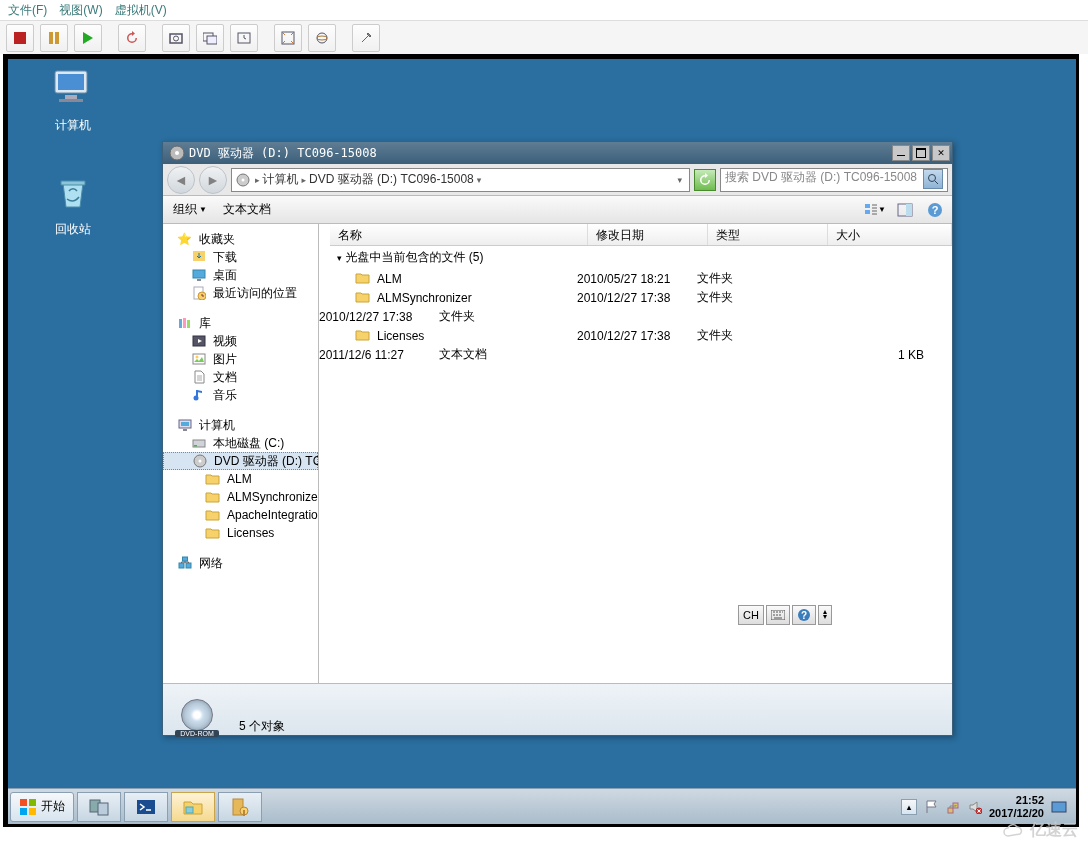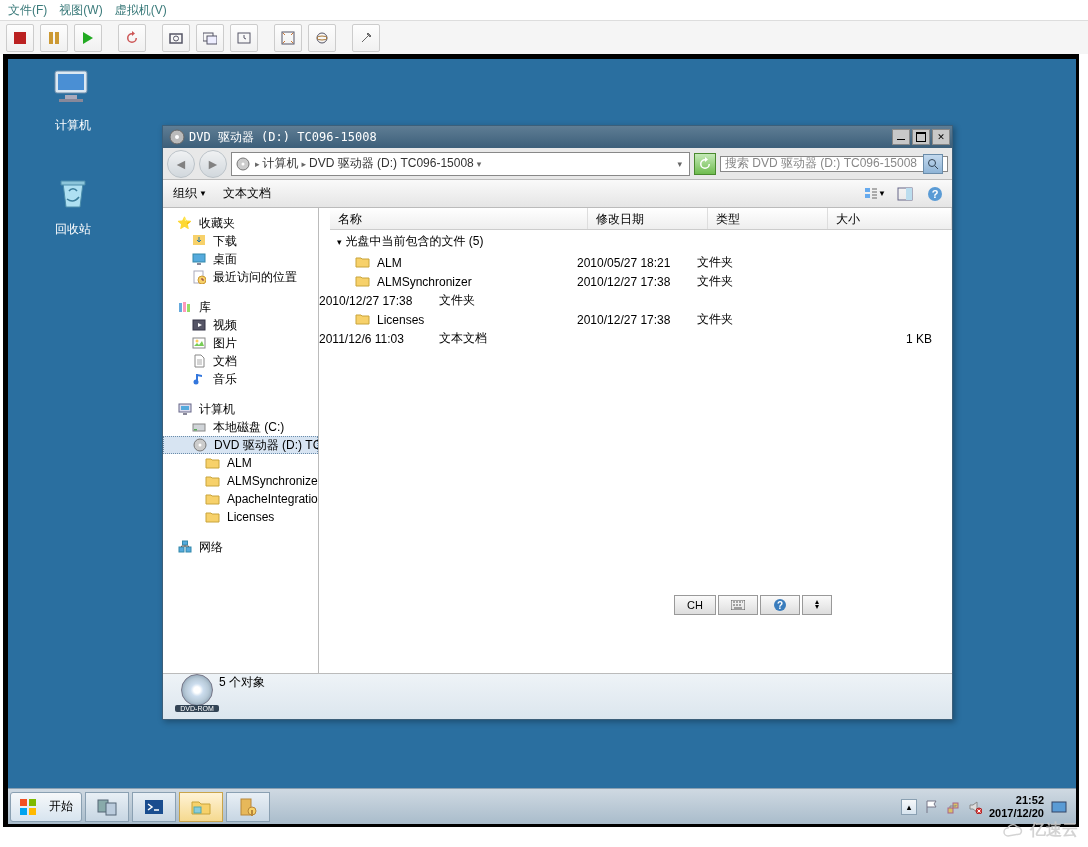--- a/index.html
+++ b/index.html
@@ -16,36 +16,36 @@
 
 .guest { position: relative; width: 1076px; height: 773px; margin-left: 3px; border: 5px solid #000; border-right-width: 3px; border-bottom-width: 3px; background: #2a6fa0; }
 .guest-inner { position: relative; width: 100%; height: 100%; border-radius: 30px; }
 
 
 .desktop { position: absolute; inset: 0; }
 .d-icon { position: absolute; width: 70px; text-align: center; color: #fff; font-size: 12px; }
 .d-icon .ic { width: 48px; height: 48px; margin: 0 auto 4px; display: flex; align-items: center; justify-content: center; }
 
 
-.expl { position: absolute; left: 154px; top: 66px; width: 791px; height: 595px; background: #fff; border: 1px solid #3c5f7a; box-shadow: 2px 2px 6px rgba(0,0,0,.3); display: flex; flex-direction: column; }
+.expl { position: absolute; left: 154px; top: 82px; width: 791px; height: 595px; background: #fff; border: 1px solid #3c5f7a; box-shadow: 2px 2px 6px rgba(0,0,0,.3); display: flex; flex-direction: column; }
 .tbar { height: 22px; background: linear-gradient(#5f7d94,#3c5f7a); color: #fff; display: flex; align-items: center; padding: 0 2px; font-size: 12px; }
 .tbar .ticon { width: 16px; height: 16px; margin: 0 4px; }
 .tbar .ttext { flex: 1; font-family: "SimSun", monospace; }
 .tbar .tbtn { width: 18px; height: 16px; background: #c8c8c8; border: 1px solid #888; margin-left: 2px; display: flex; align-items: center; justify-content: center; font-size: 10px; color: #000; }
 .tbar .tbtn.max::after { content:""; width:8px; height:7px; border:1px solid #000; border-top-width:2px; }
 .tbar .tbtn.min::after { content:""; width:8px; height:1px; background:#000; margin-top:5px; }
 .tbar .tbtn.cls::after { content:"✕"; font-size:9px; line-height:1; }
 
 .addr { height: 32px; background: #e8e8e8; display: flex; align-items: center; padding: 0 4px; gap: 4px; border-bottom: 1px solid #bbb; }
 .nav-btn { width: 28px; height: 28px; border-radius: 50%; background: linear-gradient(#f0f6fb,#bcd3e6); border: 1px solid #9bb5c9; display:flex; align-items:center; justify-content:center; }
 .nav-btn.dis { filter: grayscale(.6) opacity(.7); }
 .crumb { flex: 1; height: 24px; background: #fff; border: 1px solid #888; display: flex; align-items: center; padding: 0 4px; font-size: 12px; font-family: "SimSun", monospace; color: #333; }
 .crumb .dd { color:#666; margin:0 3px; font-size:9px; }
 .ref { width:22px; height:22px; background:linear-gradient(#c5eab8,#6fbc4f); border:1px solid #4a8a2f; display:flex; align-items:center; justify-content:center; }
-.search { width:228px; height:16px; background:#fff; border:1px solid #888; display:flex; align-items:center; padding:0 4px; font-size:12px; font-family:"SimSun",monospace; color:#888; }
+.search { width:228px; height:24px; background:#fff; border:1px solid #888; display:flex; padding:0 4px; font-size:12px; font-family:"SimSun",monospace; color:#888; }
 .search .sbtn { width:20px; height:20px; background:linear-gradient(#c3d9ee,#8fb4d6); border:1px solid #6a8caa; margin-left:auto; display:flex; align-items:center; justify-content:center; }
 
 .menubar { height: 28px; background: linear-gradient(#fafafa,#e5e5e5); border-bottom: 1px solid #bbb; display:flex; align-items:center; padding:0 6px; font-size:12px; gap:8px; }
 .menubar .m-item { padding: 2px 4px; display:flex; align-items:center; gap:2px; }
 .menubar .spacer { flex:1; }
 .m-icon { width:22px; height:22px; display:flex; align-items:center; justify-content:center; }
 
 .body { flex:1; display:flex; min-height:0; }
 .tree { width:156px; border-right:1px solid #bbb; background:#fff; overflow:auto; font-size:12px; padding: 6px 0; }
 .tree-item { display:flex; align-items:center; padding: 1px 4px 1px 14px; gap:6px; white-space:nowrap; height:18px; }
@@ -57,34 +57,34 @@
 .ticn { width:16px; height:16px; flex-shrink:0; display:flex; align-items:center; justify-content:center; }
 
 .list { flex:1; display:flex; flex-direction:column; background:#fff; font-size:12px; position:relative; }
 .lhdr { height:22px; display:flex; background:linear-gradient(#fff,#eee); border-bottom:1px solid #ccc;margin-left:11px; }
 .lhdr div { border-right:1px solid #ddd; padding:3px 8px; font-size:12px; }
 .col-n{ width:258px; } .col-d{ width:120px; } .col-t{ width:120px; } .col-s{ flex:1; }
 .lgroup { padding: 3px 8px 3px 18px; display:flex; align-items:center; gap:4px; font-family:"SimSun",monospace; }
 .lgroup .tri { font-size:9px; }
 .lrow { display:flex; padding: 1px 0; align-items:center; font-family:"SimSun",monospace; }
 .lrow .cn { width:258px; padding-left: 36px; display:flex; align-items:center; gap:6px; }
-.lrow .cd { width:120px; } .lrow .ct{ width:120px; } .lrow .cs{ flex:1; text-align:right; padding-right:20px; }
+.lrow .cd { width:120px; } .lrow .ct{ width:120px; } .lrow .cs{ flex:1; text-align:right; padding-right:28px; }
 .ficn { width:16px; height:16px; display:inline-flex; }
 
 .lang-bar { position:absolute; right:120px; bottom:58px; display:flex; gap:2px; }
-.lb-btn { height:20px; min-width:22px; padding:0 12px; background:linear-gradient(#fafafa,#ddd); border:1px solid #999; display:flex; align-items:center; justify-content:center; font-size:11px; }
-
-.status { height:46px; background:linear-gradient(#eef3f7,#dce6ee); border-top:1px solid #bbb; display:flex; align-items:flex-start; padding:0 12px; gap:0; font-size:12px; }
+.lb-btn { height:20px; min-width:22px; padding:0 4px; background:linear-gradient(#fafafa,#ddd); border:1px solid #999; display:flex; align-items:center; justify-content:center; font-size:11px; }
+
+.status { height:52px; background:linear-gradient(#eef3f7,#dce6ee); border-top:1px solid #bbb; display:flex; align-items:flex-end; padding:0 12px; gap:20px; font-size:12px; }
 .dvd-ic { width:44px; height:36px; position:relative; }
 .dvd-disc { width:32px; height:32px; border-radius:50%; background:radial-gradient(circle,#fff 15%,#cde 30%,#b7c9d7 55%,#8aa0b2 80%); border:1px solid #778; position:absolute; top:0; left:6px; }
 .dvd-label { position:absolute; bottom:-2px; left:0; right:0; font-size:7px; text-align:center; background:#345; color:#fff; border-radius:2px; padding:0 2px; }
 
 
 .taskbar { position:absolute; left:0; right:0; bottom:0; height:36px; background:linear-gradient(#cfd9e2,#a9bccb); display:flex; align-items:center; padding:0 2px; border-top:1px solid #8aa0b2; }
-.start { height:30px; padding:0 8px; background:linear-gradient(#f6f8fa,#d7e4ef); border:1px solid #8aa0b2; border-radius:3px; display:flex; align-items:center; gap:12px; font-size:12px; }
+.start { height:30px; padding:0 8px; background:linear-gradient(#f6f8fa,#d7e4ef); border:1px solid #8aa0b2; border-radius:3px; display:flex; align-items:center; gap:4px; font-size:12px; }
 .tb-btn { width:44px; height:30px; margin-left:3px; background:linear-gradient(#e8eff5,#c7d6e3); border:1px solid #8aa0b2; display:flex; align-items:center; justify-content:center; }
 .tb-btn.active { background:linear-gradient(#fff3d6,#f5d98f); border-color:#c9a44a; }
 .tray { margin-left:auto; display:flex; align-items:center; gap:6px; padding:0 6px; font-size:11px; }
 .clock { text-align:right; line-height:1.1;font-weight:bold; }
 .tray-ic { width:16px; height:16px; display:flex; align-items:center; justify-content:center; }
 .chev { width:16px; height:16px; border:1px solid #8aa0b2; background:linear-gradient(#f6f8fa,#d7e4ef); display:flex; align-items:center; justify-content:center; font-size:9px; }
 
 .folder-svg { width:16px; height:14px; }
 .watermark { position:absolute; right:10px; bottom:6px; color:#ccc; font-size:16px; font-weight:bold; opacity:.85; display:flex; align-items:center; gap:4px; }
 </style>
@@ -472,21 +472,21 @@
                       <path d="M1 3h5l1 1h7v8H1z" fill="#f7d16a" stroke="#c9a43a"></path>
                     </svg>
                   </span>
                   <span>Licenses</span>
                 </div>
                 <div class="cd">2010/12/27 17:38</div>
                 <div class="ct">文件夹</div>
                 <div class="cs"></div>
               </div>
               <div class="lrow">
-                <div class="cd">2011/12/6 11:03</div>
+                <div class="cd">2011/12/6 11:27</div>
                 <div class="ct">文本文档</div>
                 <div class="cs">1 KB</div>
               </div>
             </div>
 
         <div class="lang-bar">
           <div class="lb-btn">CH</div>
           <div class="lb-btn">
                 <svg width="14" height="10">
                   <rect x="0" y="0" width="14" height="10" fill="none" stroke="#555"></rect>

